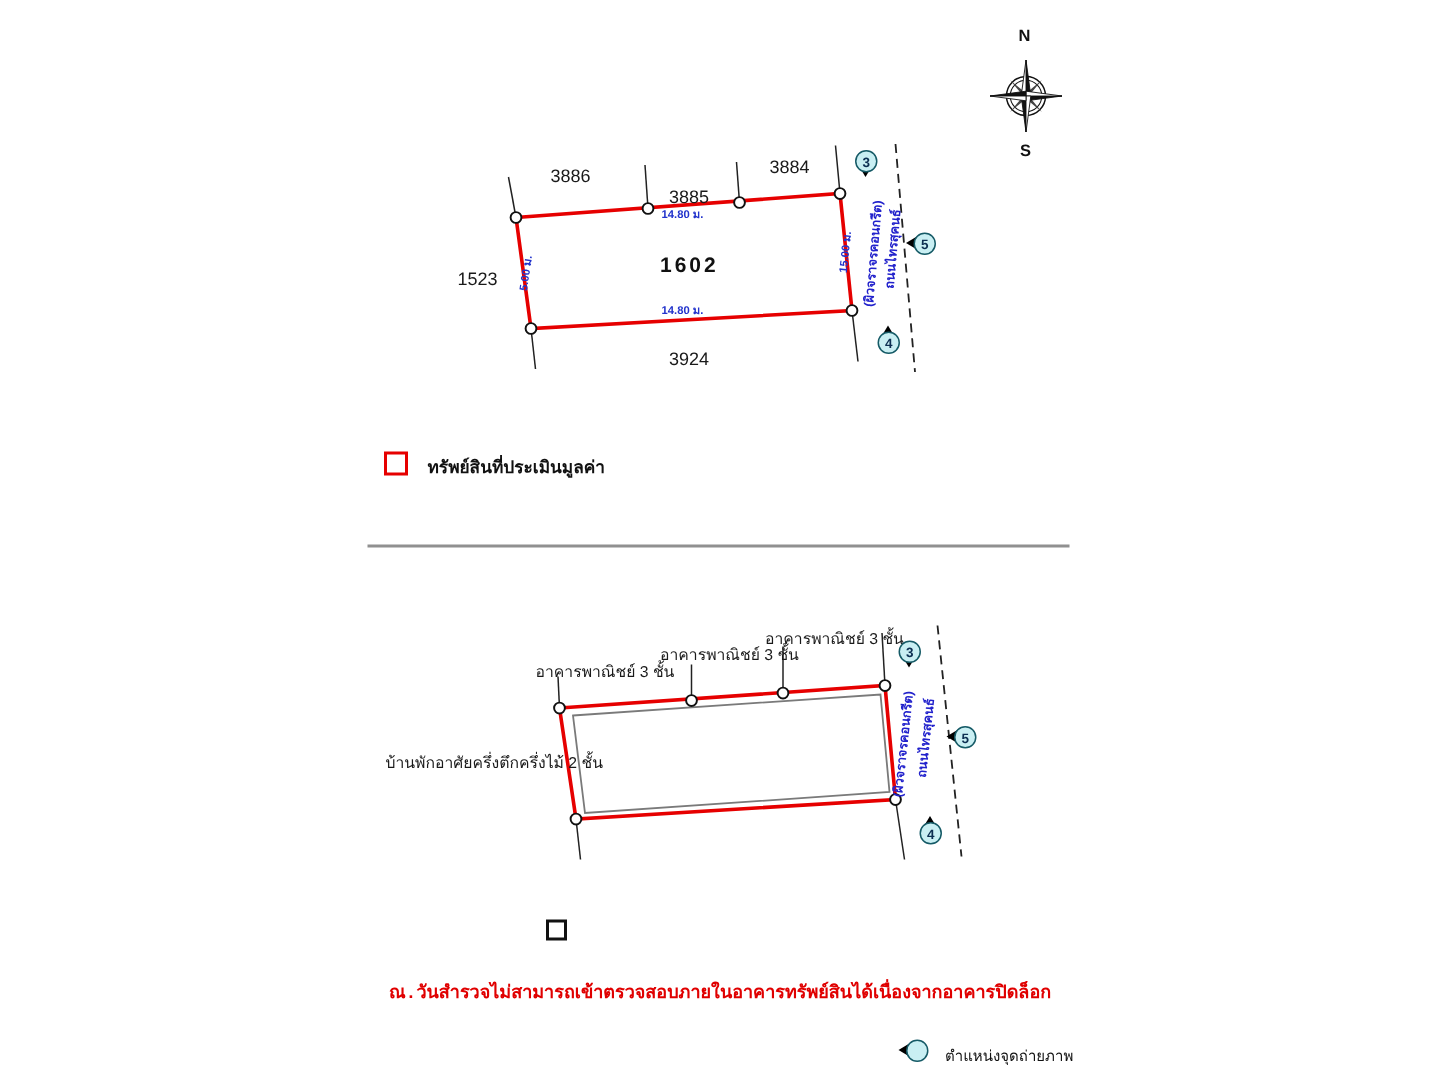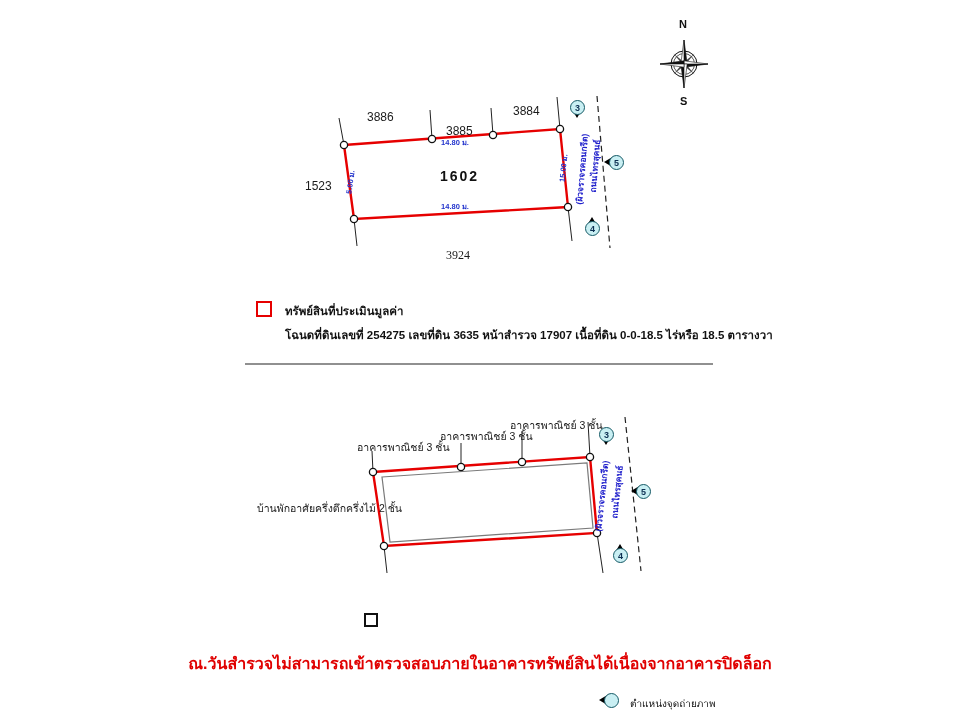--- a/index.html
+++ b/index.html
@@ -10,21 +10,21 @@
   .parcelnum{font-size:14px;font-weight:bold;letter-spacing:2px;color:#111;}
   .dim{font-size:7.5px;font-weight:bold;color:#2233cc;}
   .rot{transform-origin:center center;}
   .roadtxt{font-size:8.5px;font-weight:bold;color:#2222cc;}
   .bldlabel{font-size:10.5px;color:#1a1a1a;}
   .legend-title{font-size:11.5px;font-weight:bold;color:#111;}
   .legend-line{font-size:11.5px;font-weight:bold;color:#111;}
   .sq{width:16px;height:16px;background:#fff;box-sizing:border-box;}
   .sq-red{border:2px solid #e60000;}
   .sq-black{border:2px solid #111;width:14px;height:14px;}
-  .note{font-size:16px;font-weight:bold;color:#e00000;}
+  .note{font-size:12px;font-weight:bold;color:#e00000;font-family:Liberation Mono, monospace;}
   .photoleg{font-size:10px;font-weight:normal;color:#111;}
   .compass-label{font-size:11px;font-weight:bold;color:#111;}
   svg{position:absolute;left:0;top:0;}
   .marker{position:absolute;width:15px;height:15px;}
   .marker .dot{position:absolute;left:0;top:0;width:15px;height:15px;border-radius:50%;
     background:#c9eff3;border:1.5px solid #155a66;box-sizing:border-box;color:#0d2f52;
     font-size:9px;font-weight:bold;display:flex;align-items:center;justify-content:center;z-index:2;}
   .marker .arr{position:absolute;width:0;height:0;z-index:1;}
   .arr-down{left:1px;top:8px;border-left:6px solid transparent;border-right:6px solid transparent;border-top:10px solid #000;}
   .arr-up{left:1px;top:-4px;border-left:6px solid transparent;border-right:6px solid transparent;border-bottom:10px solid #000;}
@@ -107,21 +107,21 @@
       <polygon points="-24,0 0,-3.2 0,0" fill="#111"></polygon>
       <polygon points="-24,0 0,3.2 0,0" fill="#fff"></polygon>
     </g>
   </svg>
   <div class="abs compass-label" style="left:680px;top:95px;">S</div>
 
   <div class="abs plotnum" style="left:367px;top:110px;">3886</div>
   <div class="abs plotnum" style="left:446px;top:107px;margin-top:17px;">3885</div>
   <div class="abs plotnum" style="left:513px;top:104px;">3884</div>
   <div class="abs plotnum" style="left:305px;top:179px;">1523</div>
-  <div class="abs plotnum" style="left:446px;top:248px;font-family:Liberation Serif, serif;">3924</div>
+  <div class="abs plotnum" style="left:446px;top:232px;">3924</div>
   <div class="abs parcelnum" style="left:440px;top:168px;">1602</div>
 
   <div class="abs dim" style="left:455px;top:142px;transform:translate(-50%,-50%);">14.80 ม.</div>
   <div class="abs dim" style="left:455px;top:206px;transform:translate(-50%,-50%);">14.80 ม.</div>
   <div class="abs dim rot" style="left:350px;top:182px;transform:translate(-50%,-50%) rotate(-82deg);">5.00 ม.</div>
   <div class="abs dim rot" style="left:563px;top:168px;transform:translate(-50%,-50%) rotate(-84deg);">15.00 ม.</div>
 
   <div class="abs roadtxt rot" style="left:582px;top:169px;transform:translate(-50%,-50%) rotate(-85deg);">(ผิวจราจรคอนกรีต)</div>
   <div class="abs roadtxt rot" style="left:595px;top:166px;transform:translate(-50%,-50%) rotate(-85deg);">ถนนไทรสุคนธ์</div>
 
@@ -133,21 +133,20 @@
     <span class="arr arr-left"></span>
     <span class="dot">5</span>
   </div>
   <div class="marker" style="left:585px;top:221px;">
     <span class="arr arr-up"></span>
     <span class="dot">4</span>
   </div>
 
   <div class="abs sq sq-red" style="left:256px;top:301px;"></div>
   <div class="abs legend-title" style="left:285px;top:302px;">ทรัพย์สินที่ประเมินมูลค่า</div>
-  <div class="abs legend-line" style="left:285px;top:326px;">โฉนดที่ดินเลขที่ 254275 เลขที่ดิน 3635 หน้าสำรวจ 17907 เนื้อที่ดิน 0-0-18.5 ไร่หรือ 18.5 ตารางวา</div>
 
   <div class="divider"></div>
 
   <div class="abs bldlabel" style="left:357px;top:439px;">อาคารพาณิชย์ 3 ชั้น</div>
   <div class="abs bldlabel" style="left:440px;top:428px;">อาคารพาณิชย์ 3 ชั้น</div>
   <div class="abs bldlabel" style="left:510px;top:417px;">อาคารพาณิชย์ 3 ชั้น</div>
   <div class="abs bldlabel" style="left:257px;top:500px;">บ้านพักอาศัยครึ่งตึกครึ่งไม้ 2 ชั้น</div>
 
   <div class="abs roadtxt rot" style="left:602px;top:496px;transform:translate(-50%,-50%) rotate(-84deg);">(ผิวจราจรคอนกรีต)</div>
   <div class="abs roadtxt rot" style="left:617px;top:492px;transform:translate(-50%,-50%) rotate(-84deg);">ถนนไทรสุคนธ์</div>

